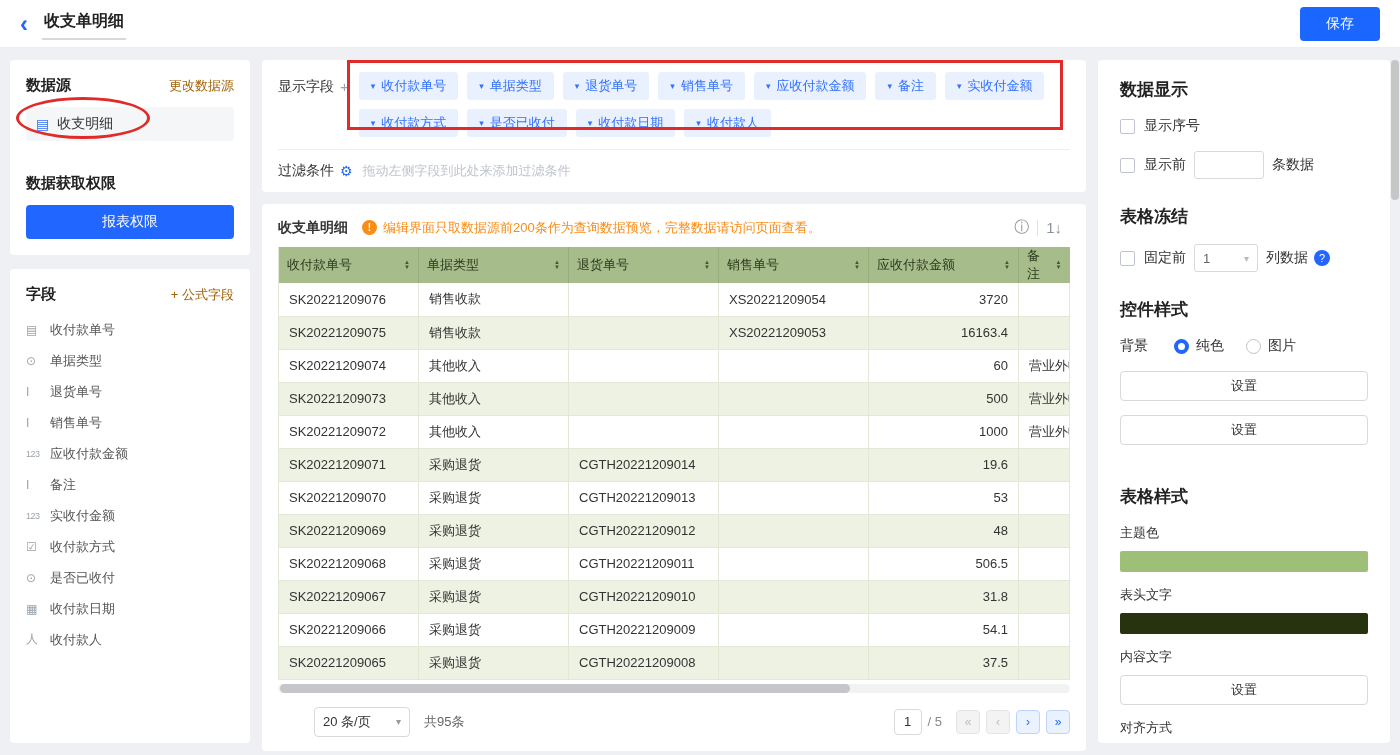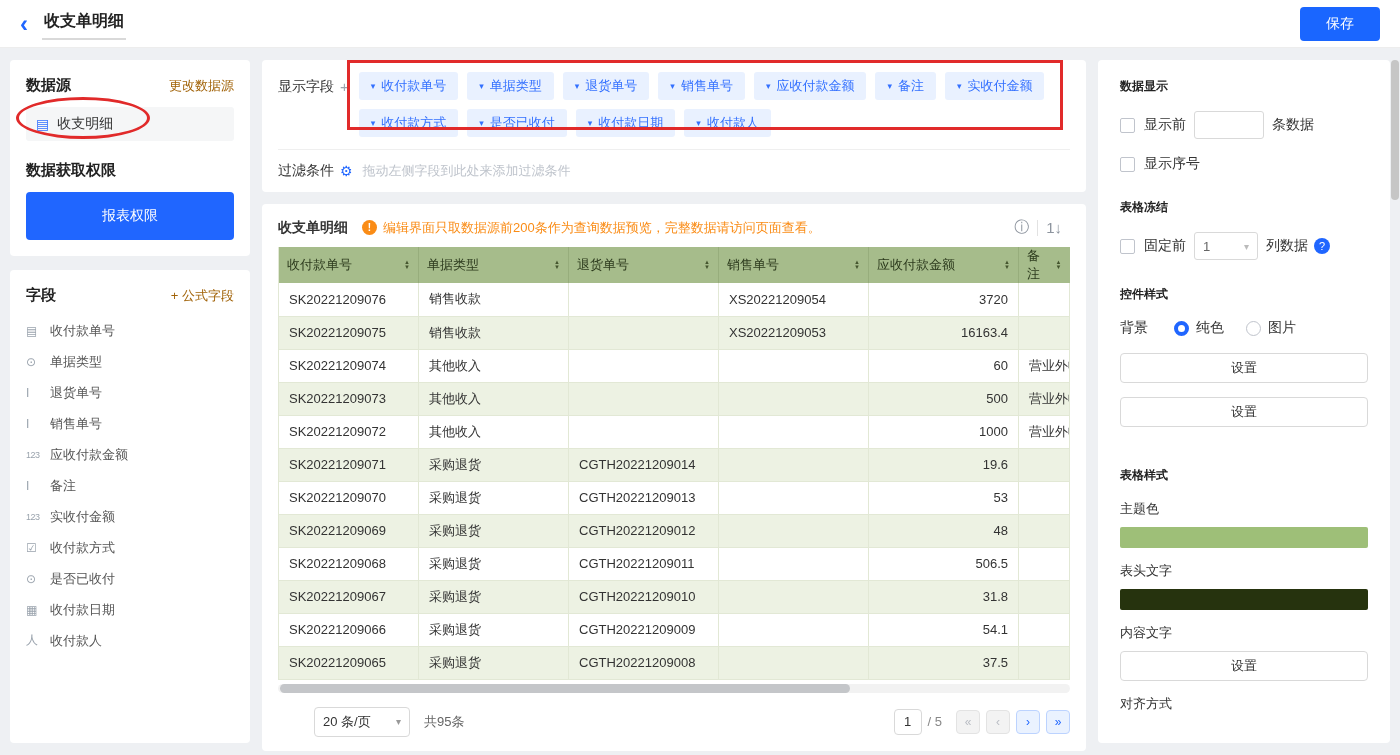--- a/index.html
+++ b/index.html
@@ -17,22 +17,22 @@
   .layout { display:flex; gap:12px; padding:12px 10px; height:calc(100% - 48px); }
   .card { background:#fff; border-radius:4px; }
   
   .left-col { width:240px; display:flex; flex-direction:column; gap:14px; }
   .left-card1 { padding:16px; }
   .row-between { display:flex; align-items:center; justify-content:space-between; }
   .sec-title { font-size:15px; font-weight:bold; color:#222; }
   .blue-link { color:#a16207; font-size:13px; cursor:pointer; }
   .ds-item { margin-top:12px; background:#f5f6f7; height:34px; display:flex; align-items:center; padding:0 10px; border-radius:3px; font-size:14px; cursor:pointer; }
   .ds-icon { color:#3370ff; margin-right:8px; font-size:14px; }
-  .perm-title { margin-top:20px; }
-  .perm-btn { margin-top:12px; width:100%; height:48px; background:#2066ff; color:#fff; border:none; border-radius:4px; font-size:14px; cursor:pointer; }
+  .perm-title { margin-top:33px; }
+  .perm-btn { margin-top:12px; width:100%; height:34px; background:#2066ff; color:#fff; border:none; border-radius:4px; font-size:14px; cursor:pointer; }
   .left-card2 { flex:1; padding:16px; overflow:hidden; }
   .field-list { margin-top:10px; }
   .field-item { display:flex; align-items:center; height:31px; font-size:13px; color:#555; cursor:grab; }
   .f-icon { width:24px; color:#9aa3ad; font-size:12px; flex:none; }
   .f-icon.num { font-size:9px; letter-spacing:-0.5px; }
   
   .center-col { flex:1; display:flex; flex-direction:column; gap:12px; min-width:0;align-items:flex-end; }
   .center-card1 { padding:12px 16px; }
   .disp-row { display:flex; align-items:flex-start; }
   .disp-label { font-size:14px; color:#333; padding-top:6px; white-space:nowrap; }
@@ -70,21 +70,21 @@
   .psize .caret { color:#999; font-size:10px; }
   .total { margin-left:14px; }
   .pager .spacer { flex:1; }
   .pagebox { width:28px; height:26px; border:1px solid #d9d9d9; border-radius:4px; display:flex; align-items:center; justify-content:center; color:#333; background:#fff; }
   .of { margin:0 8px 0 6px; color:#888; }
   .navbtn { width:24px; height:24px; margin-left:6px; border-radius:4px; font-size:12px; display:inline-flex; align-items:center; justify-content:center; cursor:pointer; }
   .navbtn.disabled { background:#f3f3f3; border:1px solid #e3e3e3; color:#b9bdc4; }
   .navbtn.active { background:#eaf2ff; border:1px solid #bcd3ff; color:#2066ff; }
   
   .right-col { width:292px; padding:18px 22px; overflow:hidden; }
-  .r-sec { font-size:12px; font-weight:bold; color:#222; margin-bottom:16px; }
+  .r-sec { font-size:17px; font-weight:bold; color:#222; margin-bottom:16px; }
   .r-row { display:flex; align-items:center; font-size:14px; color:#333; margin-bottom:16px; flex-wrap:nowrap; }
   .cbox { width:15px; height:15px; border:1px solid #c0c4cc; border-radius:2px; background:#fff; margin-right:9px; flex:none; cursor:pointer; }
   .mini-input { width:70px; height:28px; border:1px solid #d9d9d9; border-radius:3px; margin:0 8px; background:#fff; }
   .mini-select { width:64px; height:28px; border:1px solid #d9d9d9; border-radius:3px; margin:0 8px; background:#fff; display:flex; align-items:center; justify-content:space-between; padding:0 8px; color:#666; font-size:13px; cursor:pointer; }
   .mini-select .caret { color:#bbb; font-size:10px; }
   .help { width:16px; height:16px; border-radius:50%; background:#2066ff; color:#fff; font-size:11px; display:inline-flex; align-items:center; justify-content:center; margin-left:6px; cursor:pointer; }
   .gap-top { margin-top:26px; }
   .radio { width:15px; height:15px; border-radius:50%; border:1px solid #c0c4cc; background:#fff; margin-right:7px; flex:none; cursor:pointer; }
   .radio.on { border:4.5px solid #2066ff; }
   .radio-lab { margin-right:22px; }
@@ -438,27 +438,27 @@
             <button class="navbtn active">»</button>
           </span>
       </div>
     </div>
   </main>
 
   <aside class="card right-col">
     <div class="r-sec">数据显示</div>
     <div class="r-row">
       <span class="cbox"></span>
+      <span>显示序号</span>
+    </div>
+    <div class="r-row">
+      <span class="cbox"></span>
       <span>显示前</span>
       <span class="mini-input"></span>
       <span>条数据</span>
-    </div>
-    <div class="r-row">
-      <span class="cbox"></span>
-      <span>显示序号</span>
     </div>
 
     <div class="r-sec gap-top">表格冻结</div>
     <div class="r-row">
       <span class="cbox"></span>
       <span>固定前</span>
       <span class="mini-select">
         <span>1</span>
         <span class="caret">▾</span>
       </span>

